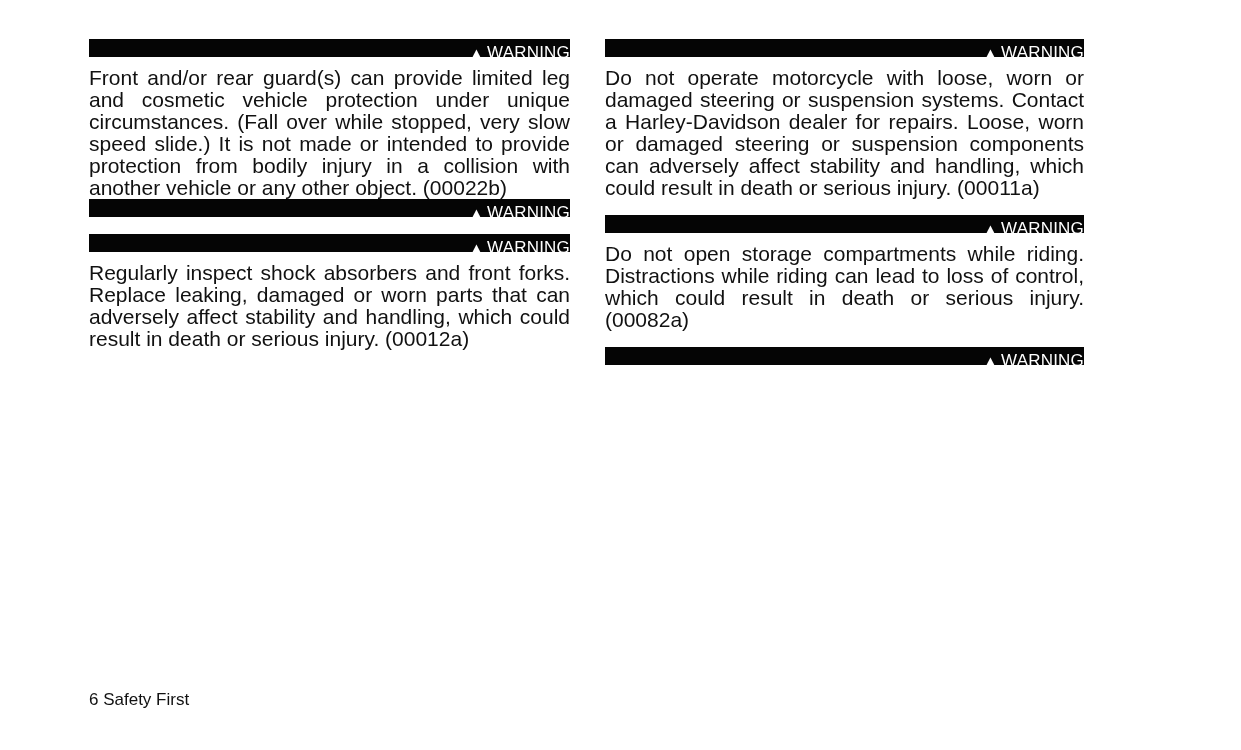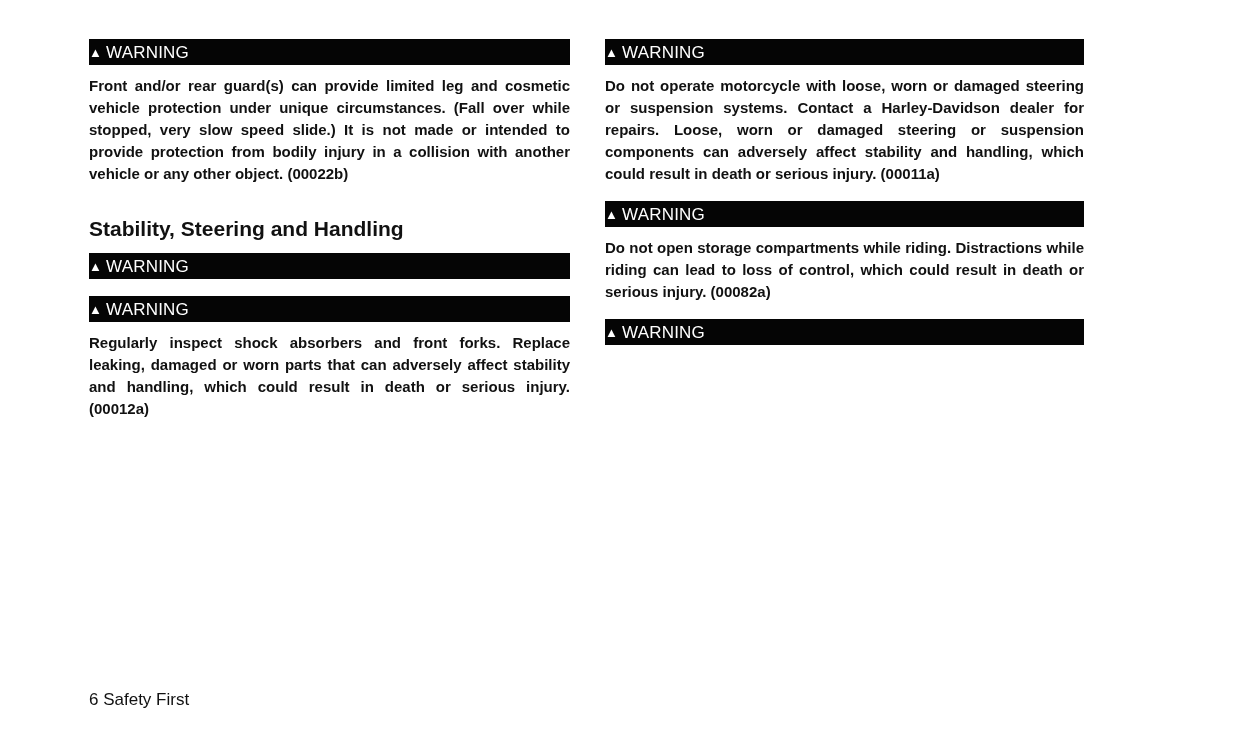--- a/index.html
+++ b/index.html
@@ -18,38 +18,38 @@
     .column {
       position: absolute;
       top: 39px;
     }
     .col-left { left: 89px; width: 481px; }
     .col-right { left: 605px; width: 479px; }
 
     .warning-bar {
       background: #050505;
       color: #ffffff;
-      height: 26px;
+      height: 18px;
       line-height: 27px;
-      text-align: left;
+      text-align: right;
       font-size: 17px;
       font-weight: normal;
       letter-spacing: 0.2px;
     }
     .warning-bar .tri {
       display: inline-block;
       font-size: 13px;
       margin-right: 4px;
       vertical-align: 1px;
     }
     .warn-text {
       margin: 10px 0 0 0;
-      font-size: 15px;
+      font-size: 21px;
       line-height: 22px;
-      font-weight: bold;
+      font-weight: normal;
       text-align: justify;
       text-align-last: left;
     }
     .section-heading {
       font-size: 21px;
       font-weight: bold;
       margin: 31px 0 11px 0;
       line-height: 26px;
     }
     .block { margin-bottom: 17px; }
@@ -69,21 +69,20 @@
 <body>
 
 <div class="column col-left">
   <div class="block first">
     <div class="warning-bar">
       <span class="tri">▲</span><span>WARNING</span>
     </div>
     <p class="warn-text">Front and/or rear guard(s) can provide limited leg and cosmetic vehicle protection under unique circumstances. (Fall over while stopped, very slow speed slide.) It is not made or intended to provide protection from bodily injury in a collision with another vehicle or any other object. (00022b)</p>
   </div>
 
-  <div class="section-heading">Stability, Steering and Handling</div>
 
   <div class="block">
     <div class="warning-bar">
       <span class="tri">▲</span><span>WARNING</span>
     </div>
   </div>
 
   <div class="block">
     <div class="warning-bar">
       <span class="tri">▲</span><span>WARNING</span>

